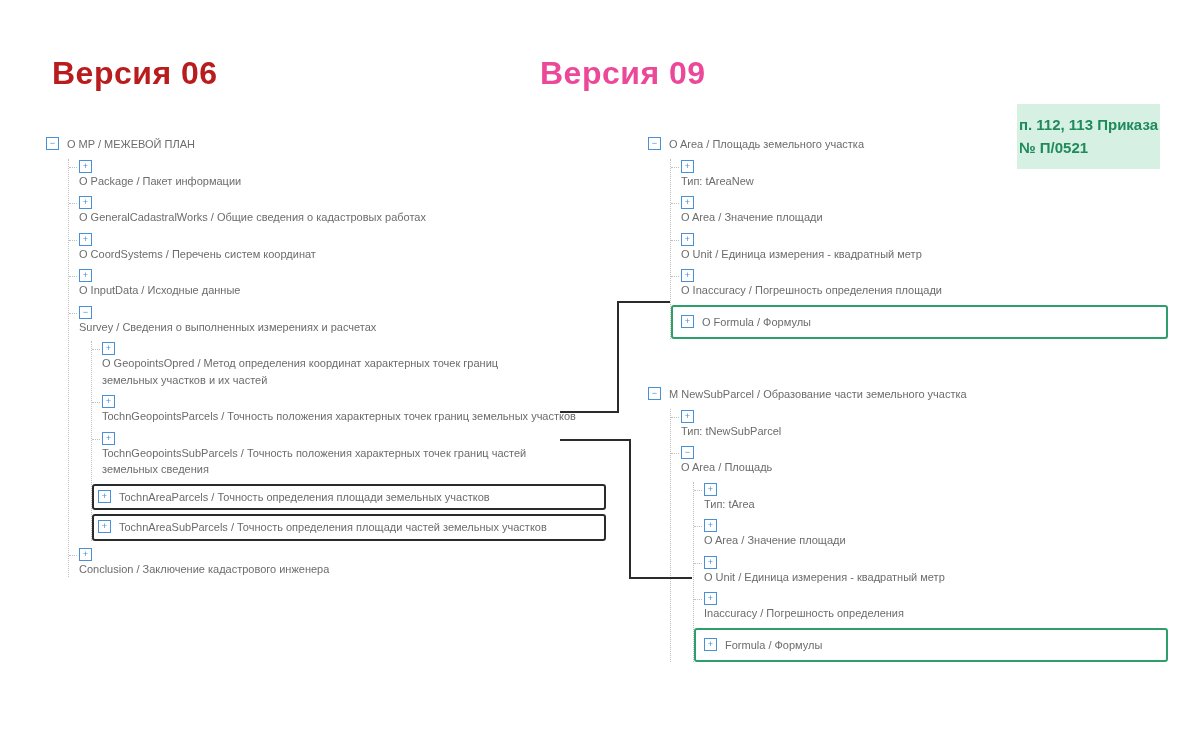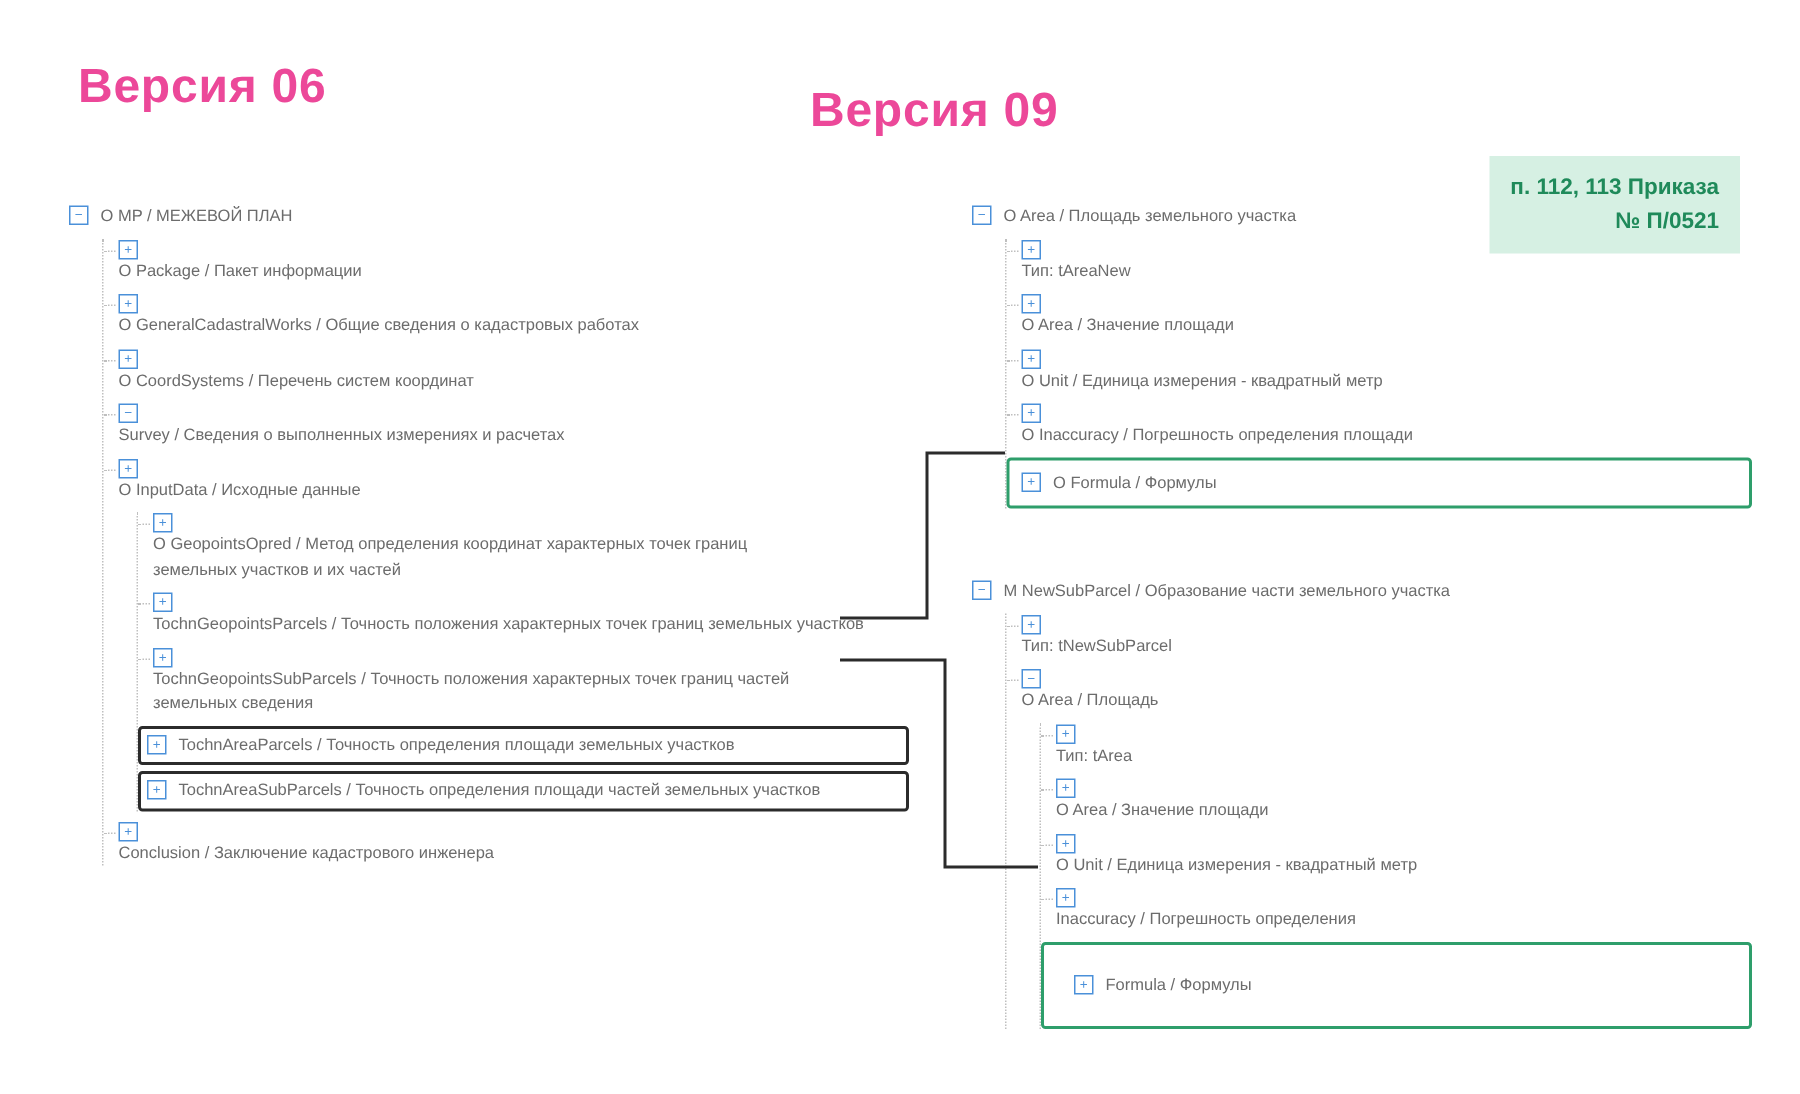--- a/index.html
+++ b/index.html
@@ -12,33 +12,32 @@
     height: 729px;
     position: relative;
     overflow: hidden;
   }
   .heading {
     position: absolute;
     font-weight: 700;
     font-size: 32px;
     letter-spacing: 0.5px;
   }
-  .heading-left { left: 52px; top: 39px; color: #ec4899; }
+  .heading-left { left: 52px; top: 55px; color: #b91c1c; }
   .heading-right { left: 540px; top: 55px; color: #ec4899; }
   .note-badge {
     position: absolute;
     right: 40px;
     top: 104px;
     background: #d6f0e3;
     color: #1f8a5a;
     font-weight: 600;
     font-size: 15px;
     line-height: 1.5;
-    padding: 10px 14px;
-    text-align: right;
+    padding: 10px 2px;
   }
   .tree {
     position: absolute;
     font-size: 11px;
     color: #6c6c6c;
   }
   .tree-left { left: 46px; top: 130px; width: 560px; }
   .tree-right-1 { left: 648px; top: 130px; width: 520px; }
   .tree-right-2 { left: 648px; top: 380px; width: 520px; }
   .node {
@@ -115,26 +114,26 @@
     </div>
     <div class="node">
       <span class="icon plus"></span>
       <span class="label">O GeneralCadastralWorks / Общие сведения о кадастровых работах</span>
     </div>
     <div class="node">
       <span class="icon plus"></span>
       <span class="label">O CoordSystems / Перечень систем координат</span>
     </div>
     <div class="node">
+      <span class="icon plus"></span>
+      <span class="label">O InputData / Исходные данные</span>
+    </div>
+    <div class="node">
       <span class="icon minus"></span>
       <span class="label">Survey / Сведения о выполненных измерениях и расчетах</span>
-    </div>
-    <div class="node">
-      <span class="icon plus"></span>
-      <span class="label">O InputData / Исходные данные</span>
     </div>
     <div class="children">
       <div class="node">
         <span class="icon plus"></span>
         <span class="label" style="max-width:430px">O GeopointsOpred / Метод определения координат характерных точек границ земельных участков и их частей</span>
       </div>
       <div class="node">
         <span class="icon plus"></span>
         <span class="label">TochnGeopointsParcels / Точность положения характерных точек границ земельных участков</span>
       </div>
@@ -218,21 +217,21 @@
       </div>
       <div class="node">
         <span class="icon plus"></span>
         <span class="label">O Unit / Единица измерения - квадратный метр</span>
       </div>
       <div class="node">
         <span class="icon plus"></span>
         <span class="label">Inaccuracy / Погрешность определения</span>
       </div>
       <div class="box-green">
-        <div class="node" style="margin:16px">
+        <div class="node" style="margin:4px">
           <span class="icon plus"></span>
           <span class="label">Formula / Формулы</span>
         </div>
       </div>
     </div>
   </div>
 </div>
 
 <svg class="connector-svg">
   <path d="M 560 412 L 618 412 L 618 302 L 670 302" stroke="#2b2b2b" stroke-width="2" fill="none"></path>

